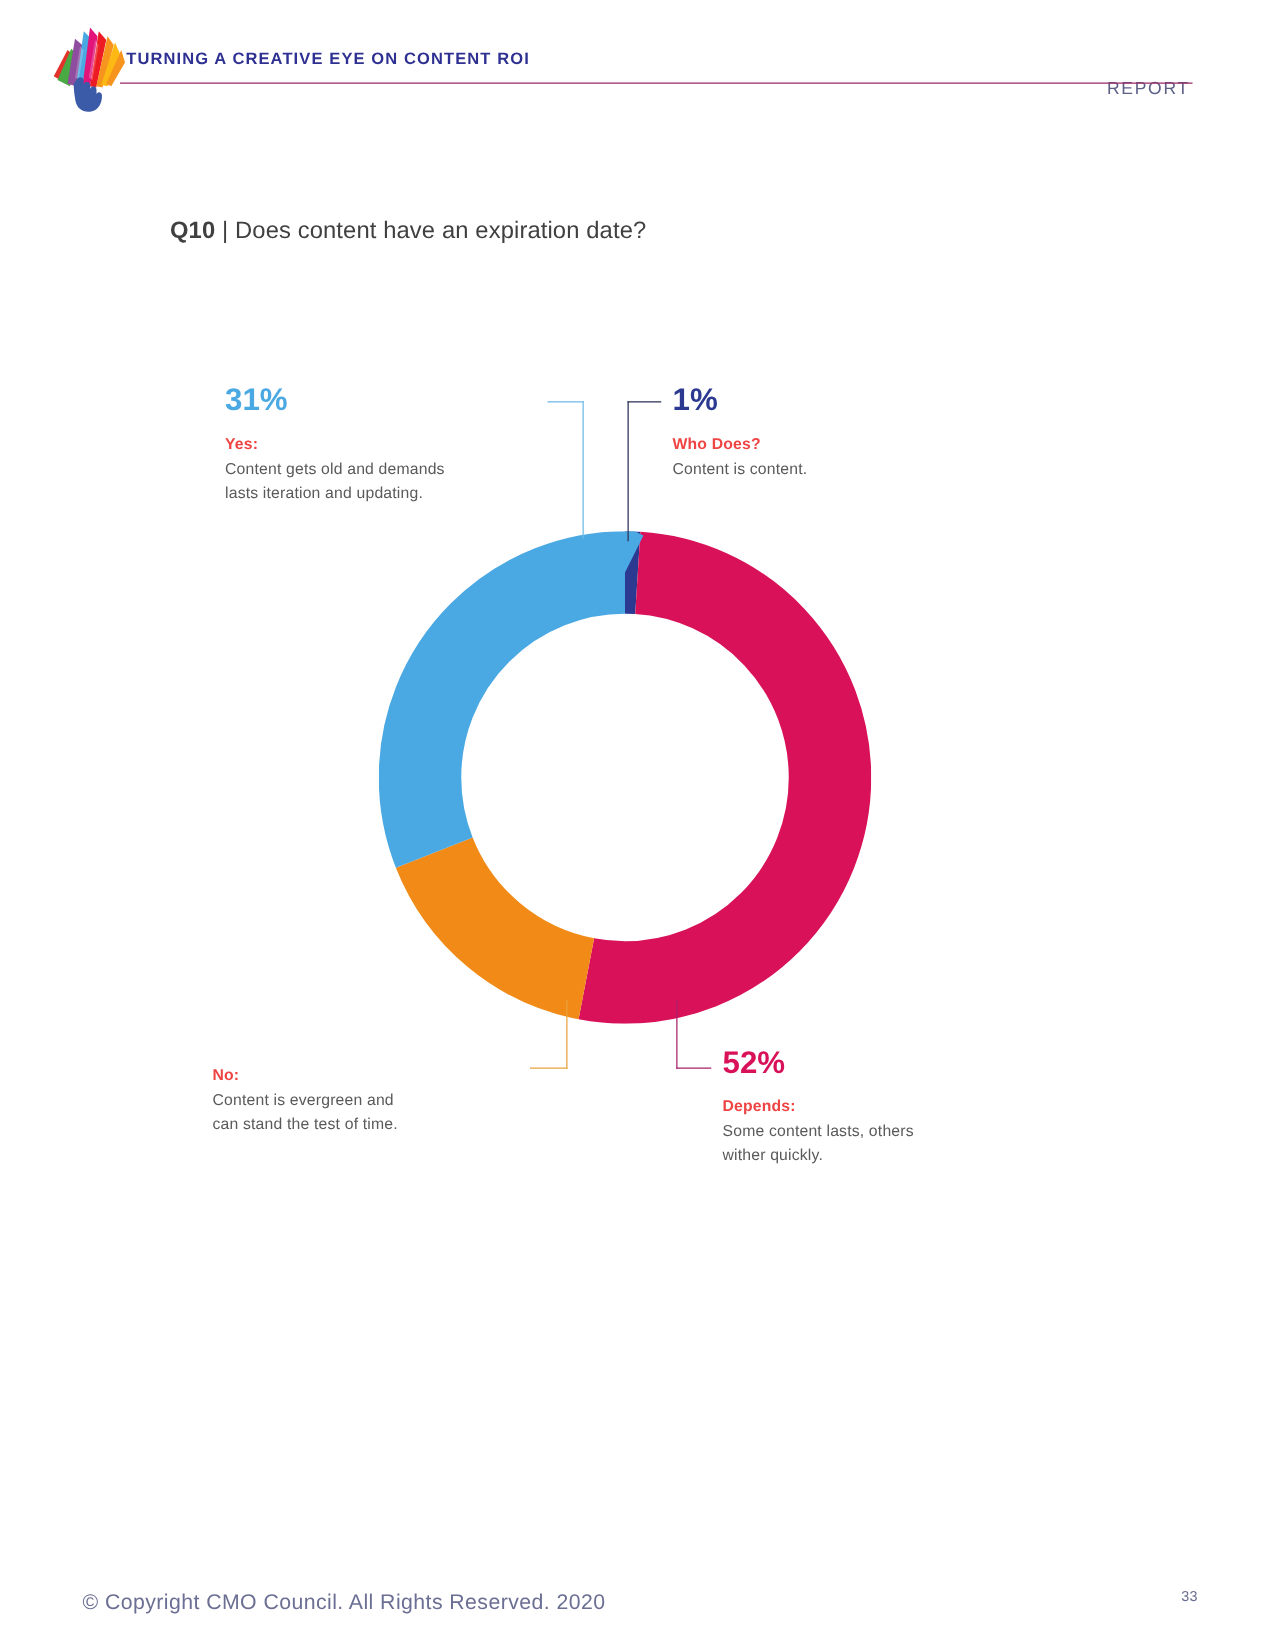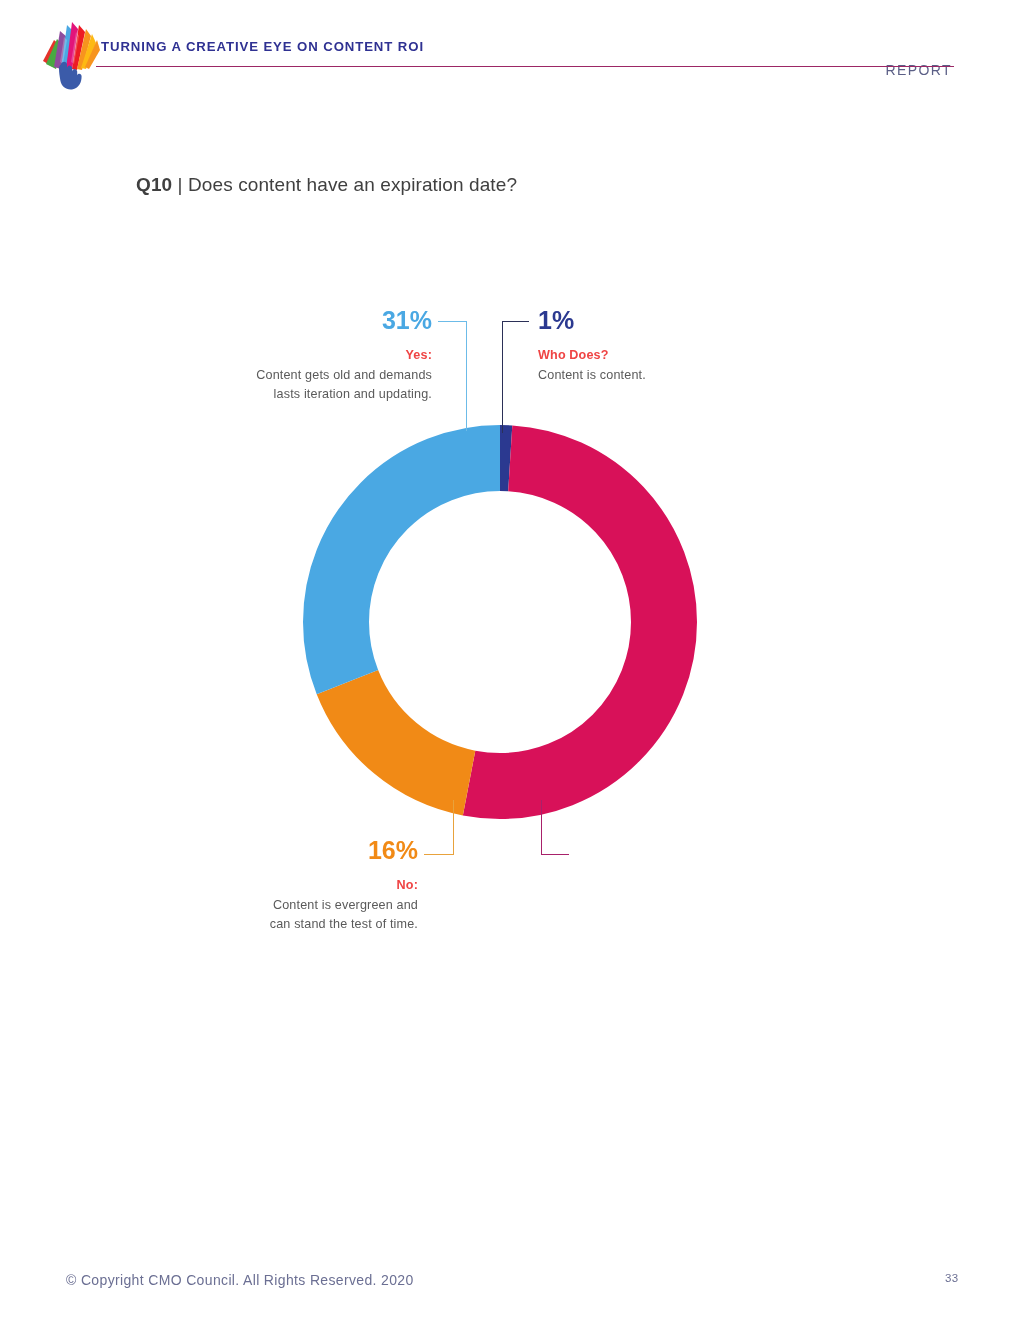--- a/index.html
+++ b/index.html
@@ -45,27 +45,27 @@
   .leader .h, .leader .v { position: absolute; }
   .leader .h { height: 1.4px; }
   .leader .v { width: 1.4px; }
 
   
   .callout { position: absolute; }
   .pct { font-size: 25px; font-weight: bold; line-height: 1; }
   .lbl-title { font-size: 12.6px; font-weight: bold; color: #ef4444; }
   .lbl-body  { font-size: 12.6px; color: #5a5a5a; line-height: 1.55; letter-spacing: 0.15px; }
   .lbl-title-line { line-height: 1.55; letter-spacing: 0.15px; }
-  .right-al { text-align: right; }
+  .right-al { text-align: left; }
   .left-al  { text-align: left; }
 
   
   .footer-copy {
     position: absolute; left: 66px; top: 1272px;
-    font-size: 14px; color: #6b6f93; letter-spacing: 0.35px; white-space: nowrap;
+    font-size: 17px; color: #6b6f93; letter-spacing: 0.35px; white-space: nowrap;
   }
   .footer-page {
     position: absolute; left: 945px; top: 1272px;
     font-size: 11.5px; color: #6b6f93; letter-spacing: 0.3px;
   }
 </style>
 </head>
 <body>
 
 <div class="page">
@@ -153,23 +153,28 @@
     <div class="lbl-body">lasts iteration and updating.</div>
   </div>
 
   <div class="callout left-al" style="left:538px; top:308px; width:240px;">
     <div class="pct" style="color:#2b3990;">1%</div>
     <div class="lbl-title lbl-title-line" style="margin-top:13px;">Who Does?</div>
     <div class="lbl-body">Content is content.</div>
   </div>
 
   <div class="callout right-al" style="left:170px; top:838px; width:248px;">
-    <div class="pct" style="color:#f18a16;">16%</div>
     <div class="lbl-title lbl-title-line" style="margin-top:13px;">No:</div>
     <div class="lbl-body">Content is evergreen and</div>
     <div class="lbl-body">can stand the test of time.</div>
   </div>
 
+  <div class="callout left-al" style="left:578px; top:838px; width:250px;">
+    <div class="pct" style="color:#d81159;">52%</div>
+    <div class="lbl-title lbl-title-line" style="margin-top:13px;">Depends:</div>
+    <div class="lbl-body">Some content lasts, others</div>
+    <div class="lbl-body">wither quickly.</div>
+  </div>
 
   <div class="footer-copy">© Copyright CMO Council. All Rights Reserved. 2020</div>
   <div class="footer-page">33</div>
 
 </div>
 
 </body></html>

